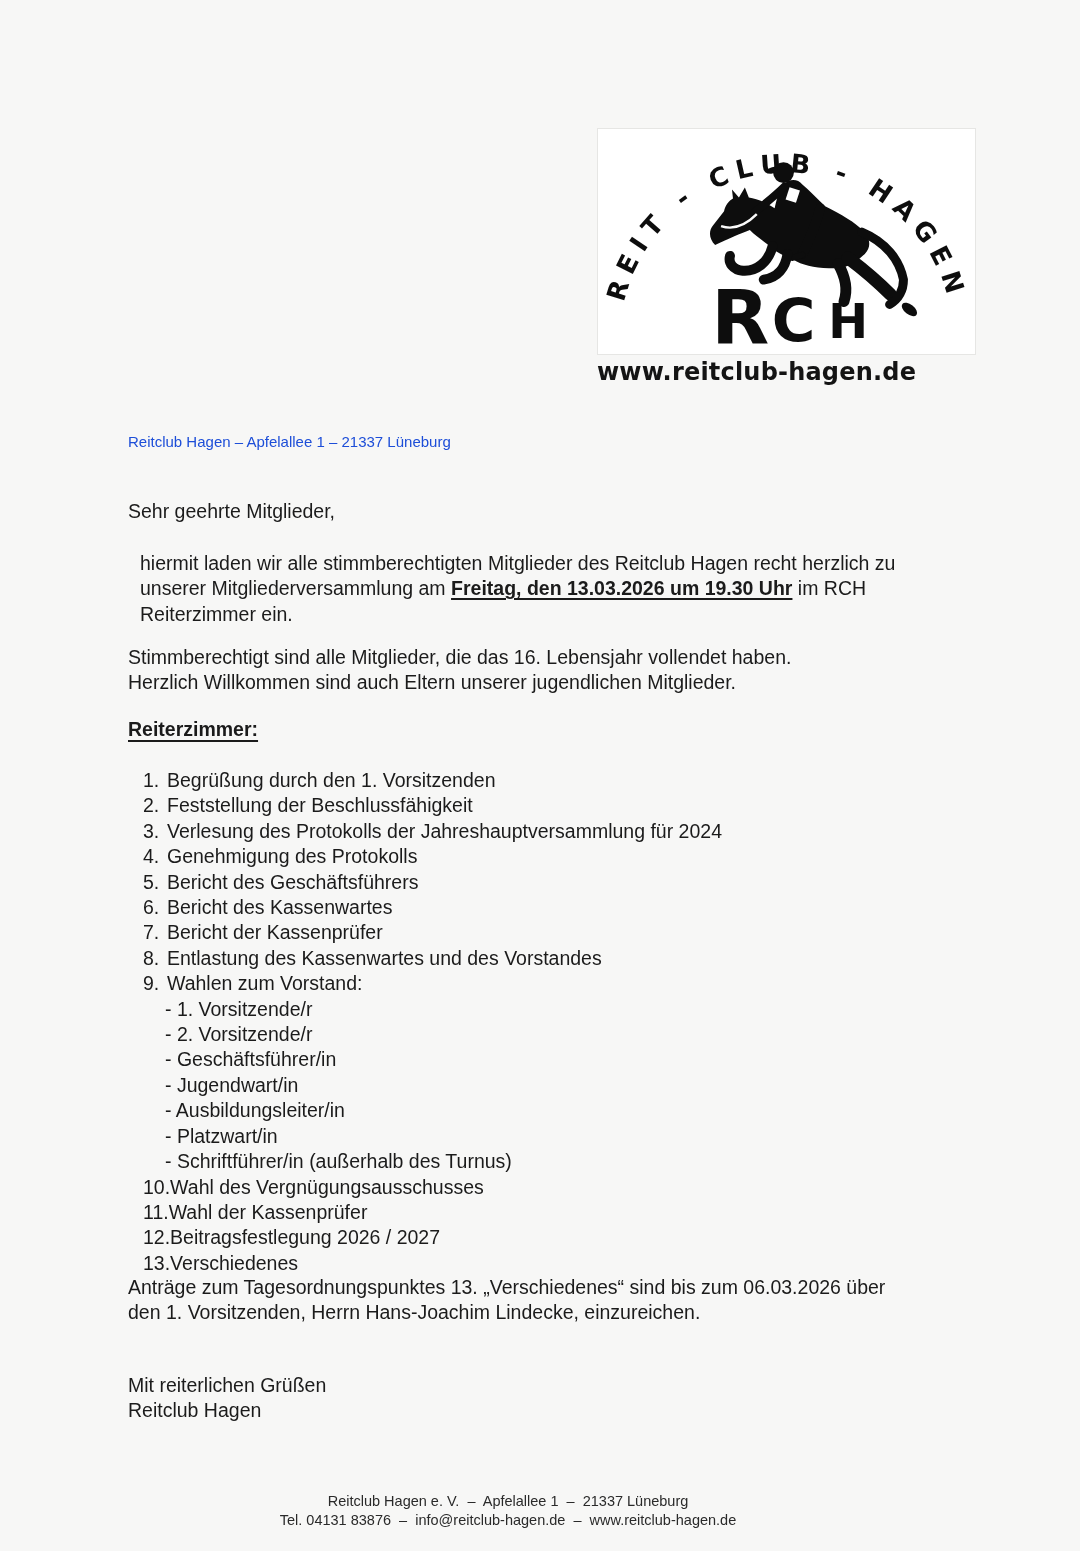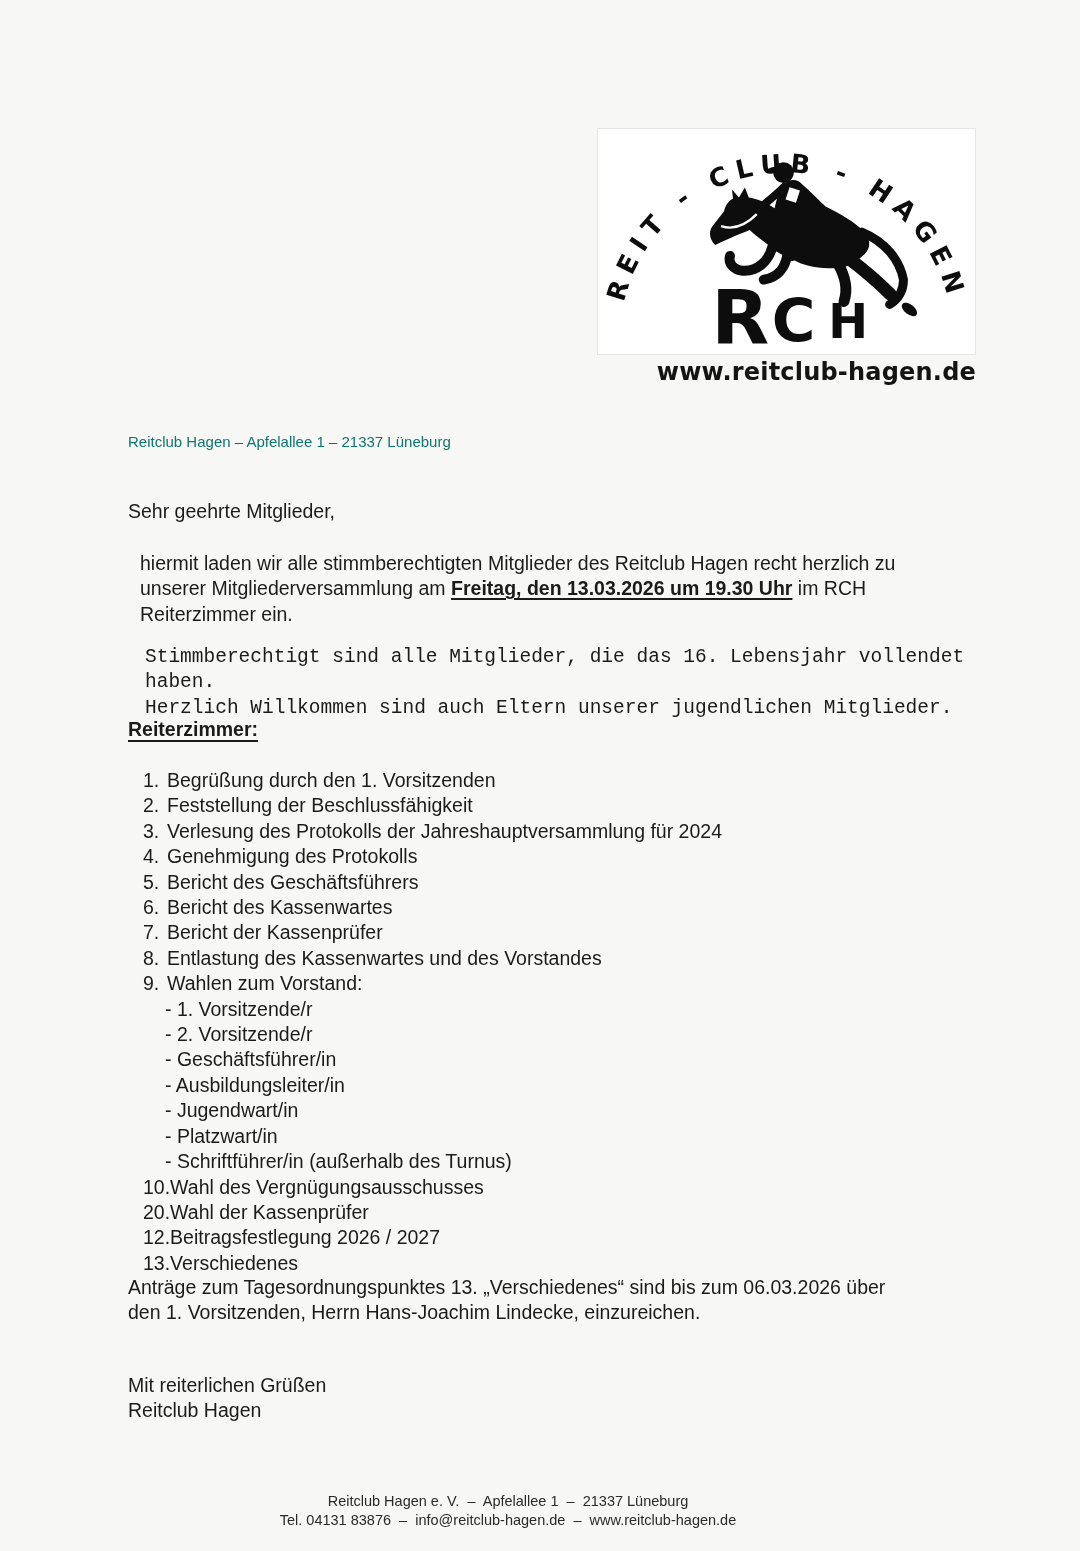--- a/index.html
+++ b/index.html
@@ -12,29 +12,29 @@
   .body-text{font-size:19.5px;line-height:25.4px;}
   .line{white-space:pre-wrap;}
 
   
   .logo-box{
     left:597px;top:128px;width:379px;height:227px;
     background:#ffffff;border:1px solid #e6e6e4;box-sizing:border-box;
   }
   .logo-box svg{display:block;width:100%;height:100%;}
   .logo-site{
-    left:597px;top:358px;width:379px;text-align:right;
+    left:597px;top:358px;width:379px;text-align:left;
     font-family:"DejaVu Sans", sans-serif;font-weight:bold;
     font-size:24px;color:#141414;letter-spacing:0.2px;
   }
 
-  .sender{left:128px;top:433px;font-size:15px;color:#0f766e;}
+  .sender{left:128px;top:433px;font-size:15px;color:#1d4ed8;}
   .salutation{left:128px;top:499px;}
   .para1{left:128px;top:551px;width:900px;margin-left:12px;}
-  .para2{left:145px;top:645px;width:900px;font-family:Liberation Mono, monospace;}
+  .para2{left:128px;top:645px;width:900px;}
   .emph{font-weight:bold;text-decoration:underline;text-decoration-thickness:2px;text-underline-offset:3px;text-align:center;}
   .agenda-heading{
     left:128px;top:718px;font-size:19.5px;font-weight:bold;
     text-decoration:underline;text-decoration-thickness:2px;text-underline-offset:4px;
   }
   .agenda{left:143px;top:768px;width:880px;}
   .agenda-item{display:flex;}
   .agenda-item .num{flex:0 0 24px;}
   .agenda-sub{margin-left:22px;}
   .motions{left:128px;top:1275px;width:910px;}
@@ -139,30 +139,30 @@
       <span class="num">8.</span>
       <span class="txt">Entlastung des Kassenwartes und des Vorstandes</span>
     </div>
     <div class="agenda-item">
       <span class="num">9.</span>
       <span class="txt">Wahlen zum Vorstand:</span>
     </div>
     <div class="agenda-sub line">- 1. Vorsitzende/r</div>
     <div class="agenda-sub line">- 2. Vorsitzende/r</div>
     <div class="agenda-sub line">- Geschäftsführer/in</div>
+    <div class="agenda-sub line">- Jugendwart/in</div>
     <div class="agenda-sub line">- Ausbildungsleiter/in</div>
-    <div class="agenda-sub line">- Jugendwart/in</div>
     <div class="agenda-sub line">- Platzwart/in</div>
     <div class="agenda-sub line">- Schriftführer/in (außerhalb des Turnus)</div>
     <div class="agenda-item">
       <span class="num">10.</span>
       <span class="txt">Wahl des Vergnügungsausschusses</span>
     </div>
     <div class="agenda-item">
-      <span class="num">20.</span>
+      <span class="num">11.</span>
       <span class="txt">Wahl der Kassenprüfer</span>
     </div>
     <div class="agenda-item">
       <span class="num">12.</span>
       <span class="txt">Beitragsfestlegung 2026 / 2027</span>
     </div>
     <div class="agenda-item">
       <span class="num">13.</span>
       <span class="txt">Verschiedenes</span>
     </div>

